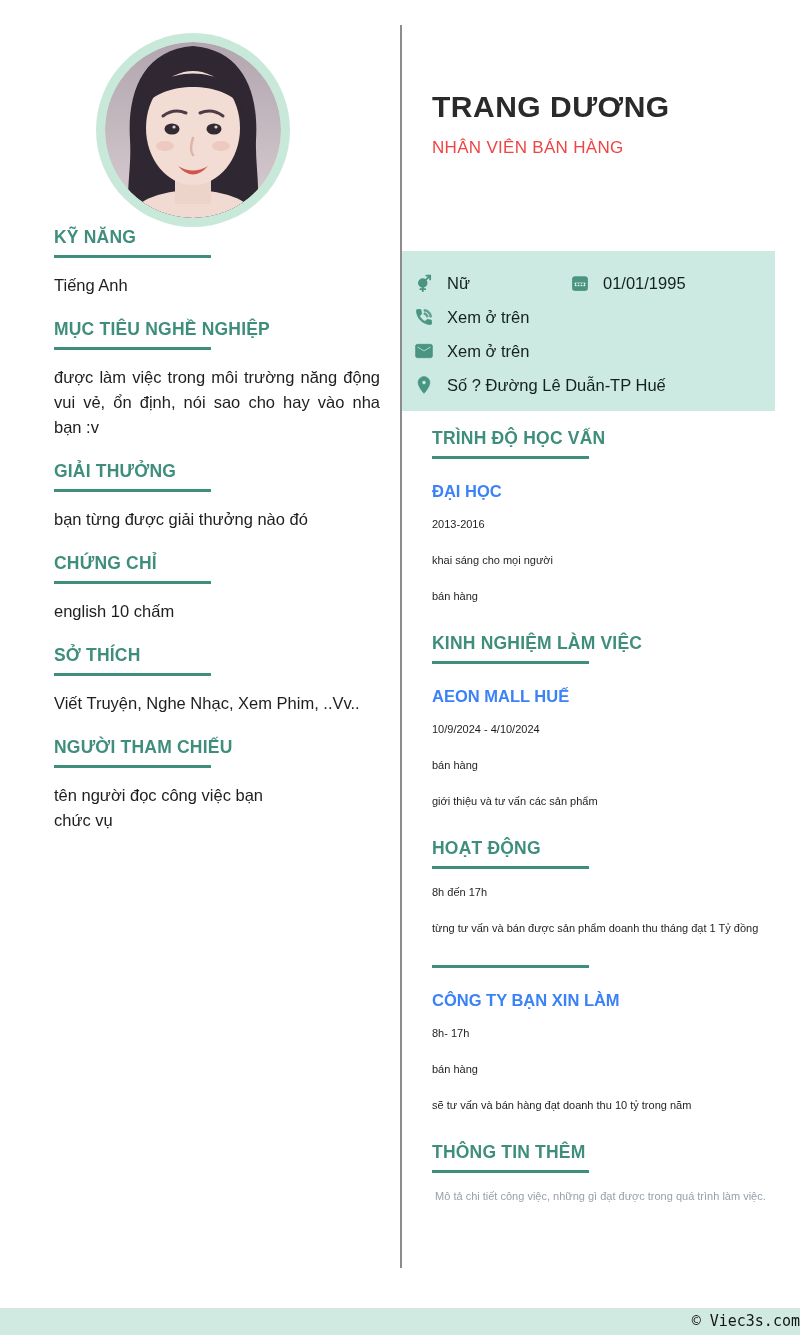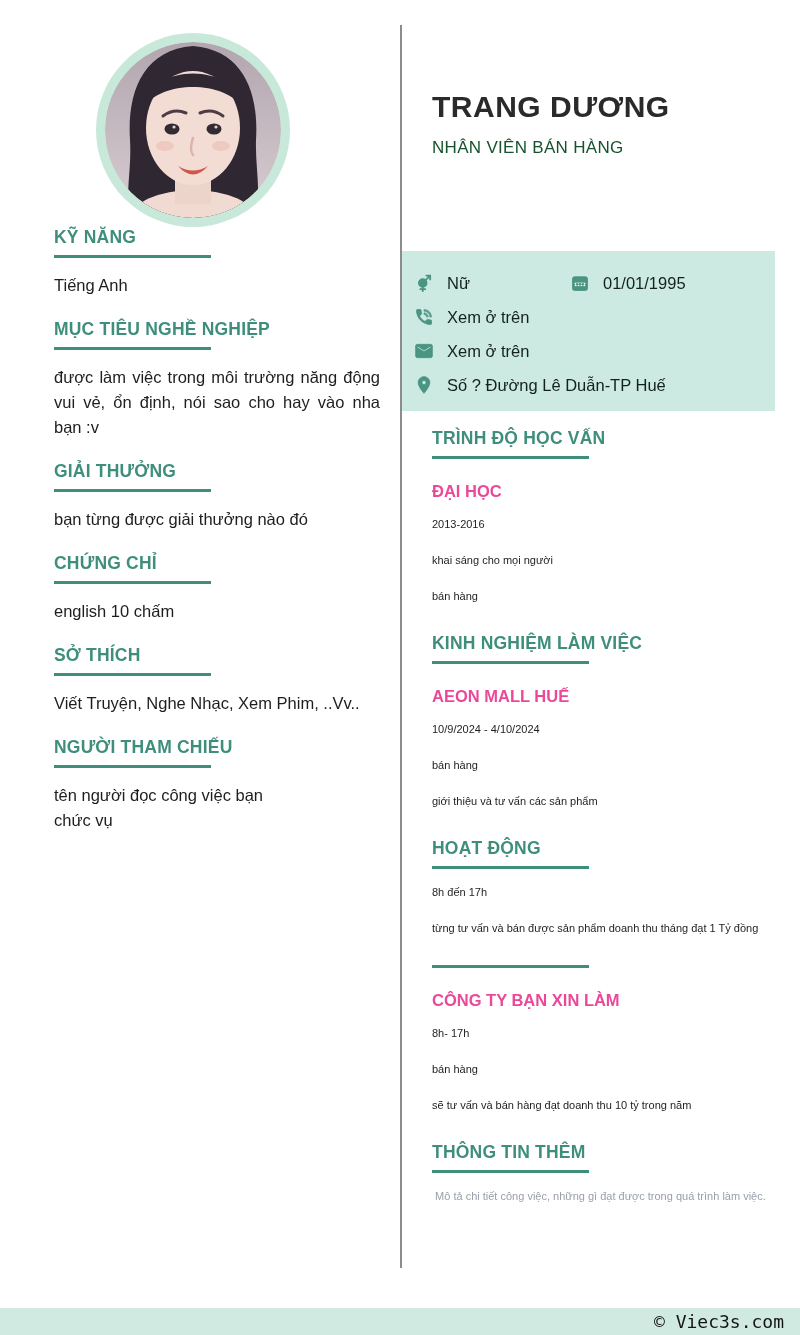--- a/index.html
+++ b/index.html
@@ -24,39 +24,39 @@
   h1,h2{font-weight:bold;}
   .sec-heading{color:var(--accent); font-size:17.5px; letter-spacing:.2px;}
   .rule{width:157px; height:3px; background:var(--accent); margin-top:7px;}
   .l-sec p{font-size:16.5px; line-height:25px; margin-top:15px;}
   .l-sec p.tight{margin-top:0;}
   .justify{text-align:justify;}
 
   
   .right-col{position:absolute; left:402px; top:0; width:398px;}
   .name{margin:90px 0 0 30px; font-size:30px; letter-spacing:.5px; color:#2a2a2a;}
-  .subtitle{margin:14px 0 0 30px; font-size:17px; letter-spacing:.3px; color:#14532d;}
+  .subtitle{margin:14px 0 0 30px; font-size:17px; letter-spacing:.3px; color:#ef4444;}
 
   .info-box{margin-top:93px; width:373px; background:var(--box-bg); padding:15px 10px 9px 12px;}
   .info-row{display:grid; grid-template-columns:24px 1fr; column-gap:9px; align-items:center; min-height:34px;}
   .info-row.two{grid-template-columns:24px 114px 24px 1fr;}
   .info-row .ic{width:20px; height:20px; display:flex; align-items:center; justify-content:center;}
   .info-row .ic svg{width:20px; height:20px; fill:var(--icon); stroke:var(--icon);}
   .info-row span{font-size:16.5px; color:#14211e;}
 
   .right-sections{margin:17px 0 0 30px; width:347px;}
   .r-sec{margin-bottom:24px;}
-  .entry-title{font-weight:bold; font-size:16.5px; margin-top:23px; color:#ec4899;}
+  .entry-title{font-weight:bold; font-size:16.5px; margin-top:23px; color:#3b82f6;}
   .r-sec p{font-size:11px; line-height:25px; margin-top:11px;}
   .r-sec p.muted{color:var(--muted); white-space:pre-wrap;}
 
   
   .footer{position:absolute; left:0; bottom:0; width:100%; height:27px; background:var(--footer-bg);
-          text-align:right; padding-right:16px; font-family:"DejaVu Sans Mono", monospace;
-          font-size:18px; line-height:27px; color:#151515;}
+          text-align:right; padding-right:0; font-family:"DejaVu Sans Mono", monospace;
+          font-size:15px; line-height:27px; color:#151515;}
 </style>
 </head>
 <body>
 
 <div class="page">
 
   <div class="divider"></div>
 
   <aside class="left-col">
 

